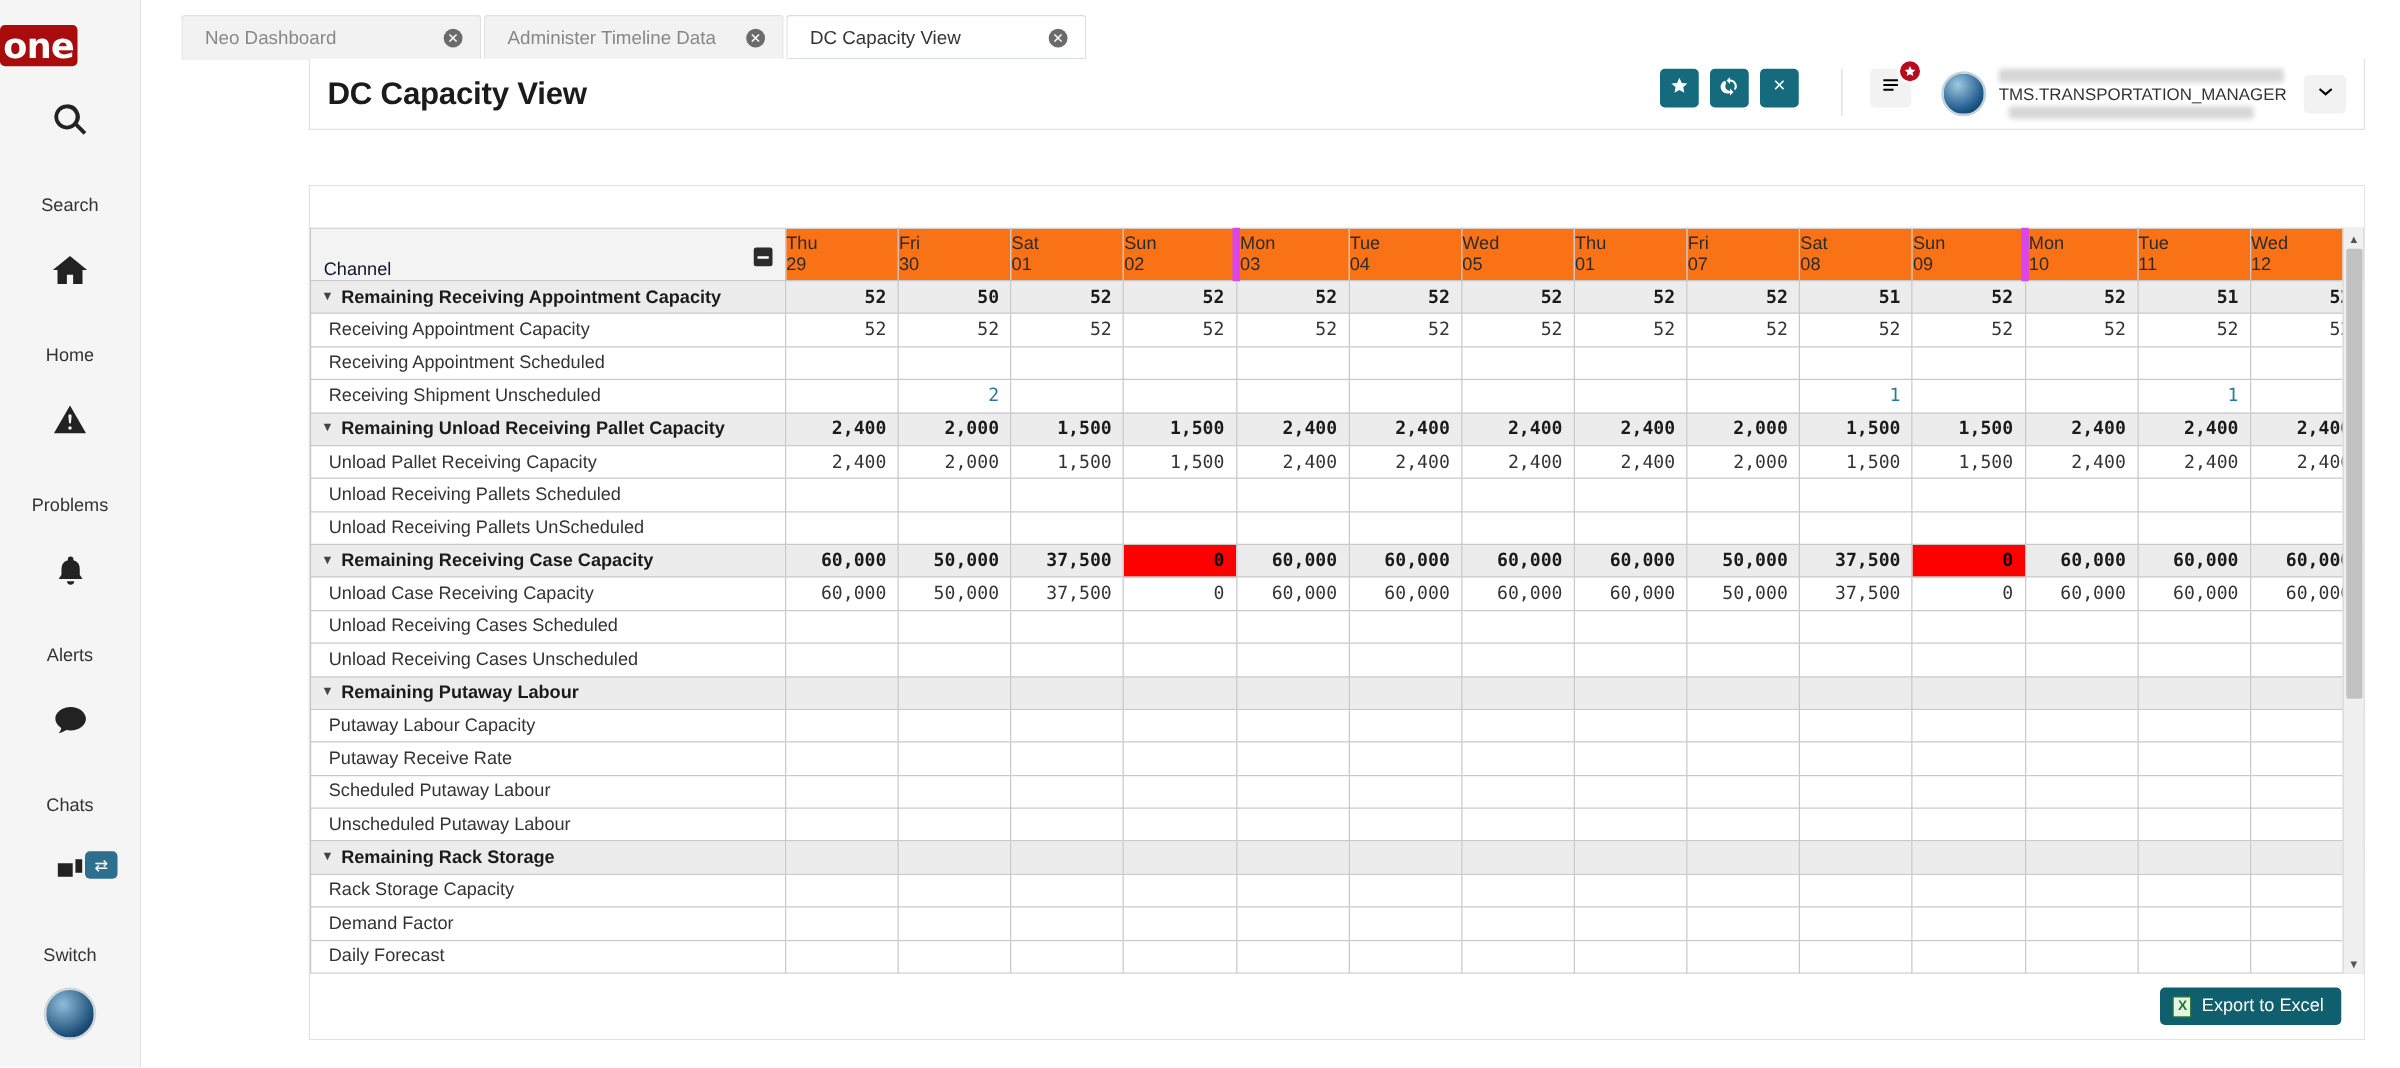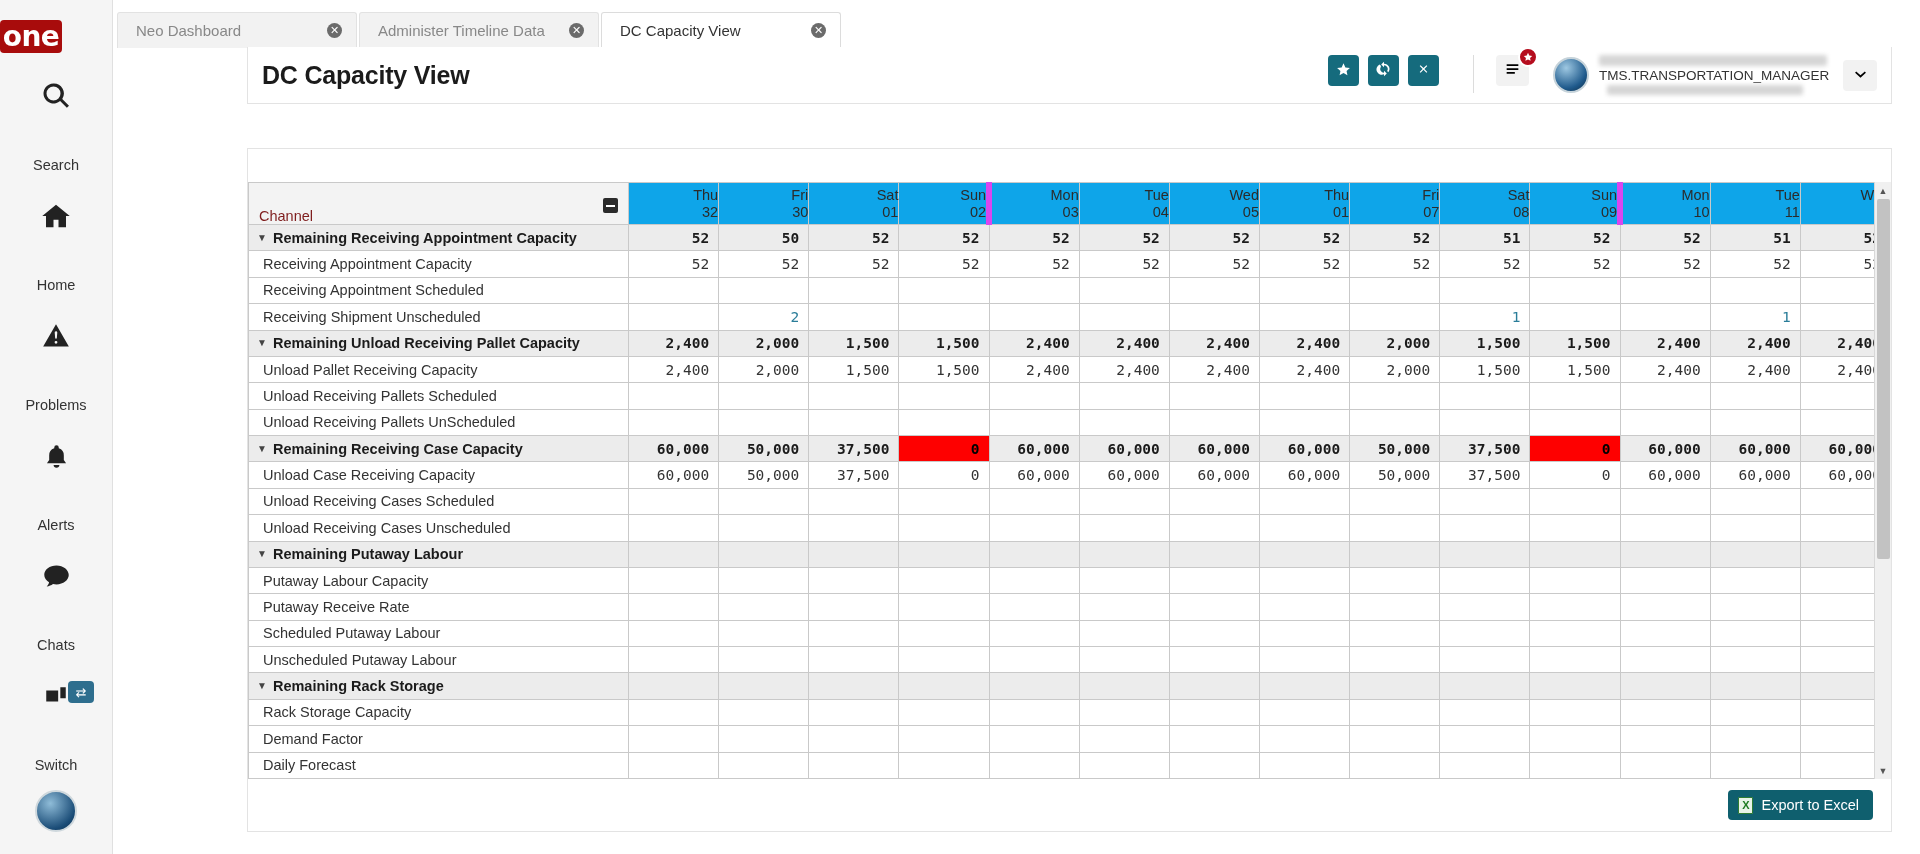--- a/index.html
+++ b/index.html
@@ -43,21 +43,21 @@
     width: 42px; height: 42px; border-radius: 50%;
     background: radial-gradient(circle at 35% 30%, #8fbcd8, #1a4c77 70%, #0d2d4a);
     border: 2px solid #cfd8dd;
   }
 
   
   #right-area { flex: 1; height: 854px; position: relative; background: #fff; }
 
   
   #tab-strip {
-    position: absolute; top: 12px; left: 4px; right: 0; height: 36px;
+    position: absolute; top: 12px; left: 32px; right: 0; height: 36px;
     display: flex; align-items: flex-end;
   }
   .tab {
     height: 36px; display: flex; align-items: center;
     padding: 0 14px 0 18px; font-size: 15px; color: #888;
     background: #f2f2f2; border: 1px solid #e2e2e2; border-bottom: none;
     border-radius: 3px 3px 0 0; margin-right: 2px; min-width: 240px;
     justify-content: space-between; cursor: pointer; position: relative;
   }
   .tab.active { background: #fff; color: #333; border-color: #dcdcdc; }
@@ -130,29 +130,29 @@
     border-top: 1px solid #c9c9c9; border-bottom: none; position: relative;
   }
   th.month-cell.underlined::after {
     content: ""; position: absolute; left: 0; bottom: -1px; width: 79px; height: 3px;
     background: #2196b5;
   }
   th.corner {
     background: #f3f3f3; border: 1px solid #c9c9c9; border-right: none; border-bottom: none;
   }
   th.day-cell {
-    height: 42px; background: #0ea5e9; font-size: 14.5px; font-weight: normal; color: #2b2b2b;
-    text-align: right; line-height: 17px; border: 1px dashed #c2c2c2;
+    height: 42px; background: #f97316; font-size: 14.5px; font-weight: normal; color: #2b2b2b;
+    text-align: left; line-height: 17px; border: 1px dashed #c2c2c2;
     border-top: none; border-bottom: 1px solid #9a9a9a;
   }
   th.day-cell.month-start { border-left: 1px solid #555; }
   th.day-cell.week-start { border-left: 6px solid #d946ef; }
   th.channel-head {
     width: 380px; background: #f3f3f3; text-align: left; padding: 0 10px;
-    font-size: 14.5px; font-weight: normal; color: #7f1d1d; vertical-align: bottom;
+    font-size: 14.5px; font-weight: normal; color: #0f172a; vertical-align: bottom;
     height: 42px; border: 1px solid #c9c9c9; border-top: none; border-bottom: 1px solid #9a9a9a;
     position: relative;
   }
   #collapse-box {
     position: absolute; right: 10px; bottom: 11px; width: 15px; height: 15px;
     background: #2b2b2b; border-radius: 2px; cursor: pointer;
     display: flex; align-items: center; justify-content: center;
   }
   #collapse-box i { display: block; width: 9px; height: 2px; background: #fff; }
 
@@ -359,21 +359,21 @@
   <div id="content-panel">
     <div id="panel-top-pad"></div>
 
     <div id="grid-wrap">
       <table class="grid">
         <thead>
           <tr id="day-row">
               <th class="channel-head"><span>Channel</span><span id="collapse-box">
                   <i></i>
                 </span></th>
-              <th class="day-cell month-start"><span>Thu</span><br><span>32</span></th>
+              <th class="day-cell month-start"><span>Thu</span><br><span>29</span></th>
               <th class="day-cell"><span>Fri</span><br><span>30</span></th>
               <th class="day-cell month-start"><span>Sat</span><br><span>01</span></th>
               <th class="day-cell"><span>Sun</span><br><span>02</span></th>
               <th class="day-cell week-start"><span>Mon</span><br><span>03</span></th>
               <th class="day-cell"><span>Tue</span><br><span>04</span></th>
               <th class="day-cell"><span>Wed</span><br><span>05</span></th>
               <th class="day-cell"><span>Thu</span><br><span>01</span></th>
               <th class="day-cell"><span>Fri</span><br><span>07</span></th>
               <th class="day-cell"><span>Sat</span><br><span>08</span></th>
               <th class="day-cell"><span>Sun</span><br><span>09</span></th>

